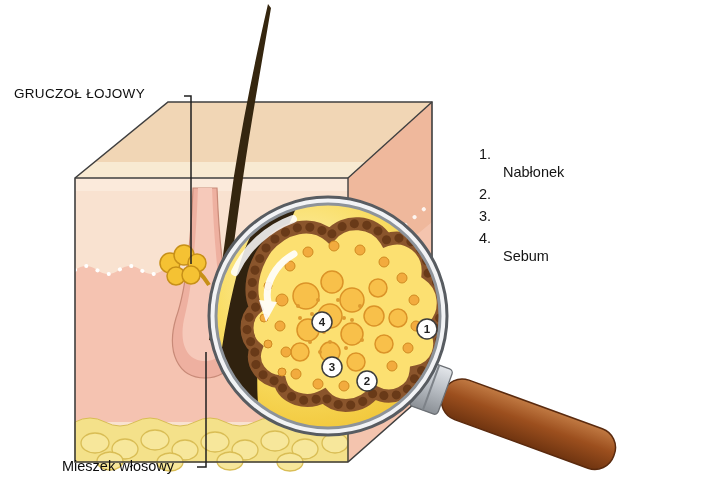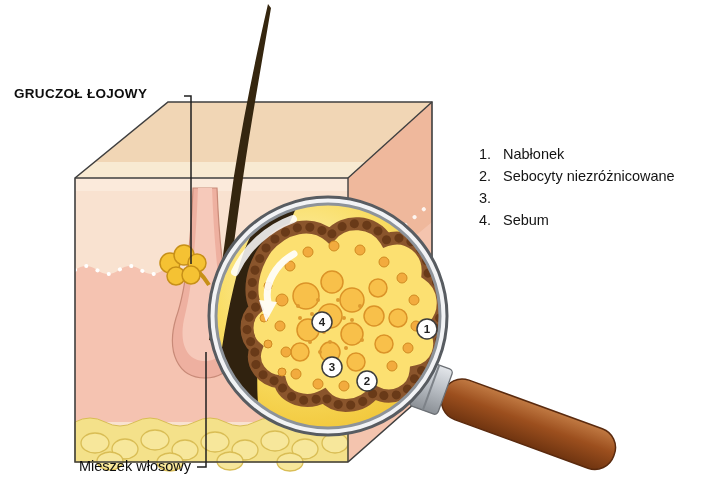--- a/index.html
+++ b/index.html
@@ -1,25 +1,25 @@
 <!DOCTYPE html>
 <html><head>
 <meta charset="utf-8">
 <style>
   html,body{margin:0;padding:0;background:#fff;}
   .stage{position:relative;width:706px;height:500px;background:#ffffff;overflow:hidden;
          font-family:"Liberation Sans",sans-serif;color:#111;}
   .stage svg{position:absolute;left:0;top:0;}
-  .label-title{position:absolute;left:14px;top:86px;font-weight:bold;font-size:13.5px;
+  .label-title{position:absolute;left:14px;top:86px;font-weight:normal;font-size:13.5px;
                letter-spacing:.3px;color:#0d0d0d;white-space:nowrap;}
-  .label-follicle{position:absolute;left:79px;top:458px;font-size:14.5px;color:#0d0d0d;white-space:nowrap;}
+  .label-follicle{position:absolute;left:62px;top:458px;font-size:14.5px;color:#0d0d0d;white-space:nowrap;}
   .legend{position:absolute;left:479px;top:146px;font-size:14.5px;color:#141414;}
   .legend-row{display:flex;margin-bottom:6px;}
   .legend-num{width:24px;flex:0 0 24px;}
-  .legend-label{white-space:nowrap;}
+  .legend-label{white-space:nowrap;margin-top:18px;}
 </style>
 </head>
 <body>
 
 <div class="stage">
 
 <svg width="706" height="500" viewBox="0 0 706 500">
   <defs>
     <radialGradient id="glassBg" cx="40%" cy="35%" r="75%">
       <stop offset="0%" stop-color="#fdf3c0"></stop>
@@ -207,21 +207,20 @@
 <div class="label-title">GRUCZOŁ ŁOJOWY</div>
 <div class="label-follicle">Mieszek włosowy</div>
 
 <div class="legend">
   <div class="legend-row">
     <span class="legend-num">1.</span>
     <span class="legend-label">Nabłonek</span>
   </div>
   <div class="legend-row">
     <span class="legend-num">2.</span>
-    <span class="legend-label">Sebocyty niezróżnicowane</span>
   </div>
   <div class="legend-row">
     <span class="legend-num">3.</span>
   </div>
   <div class="legend-row">
     <span class="legend-num">4.</span>
     <span class="legend-label">Sebum</span>
   </div>
 </div>
 

